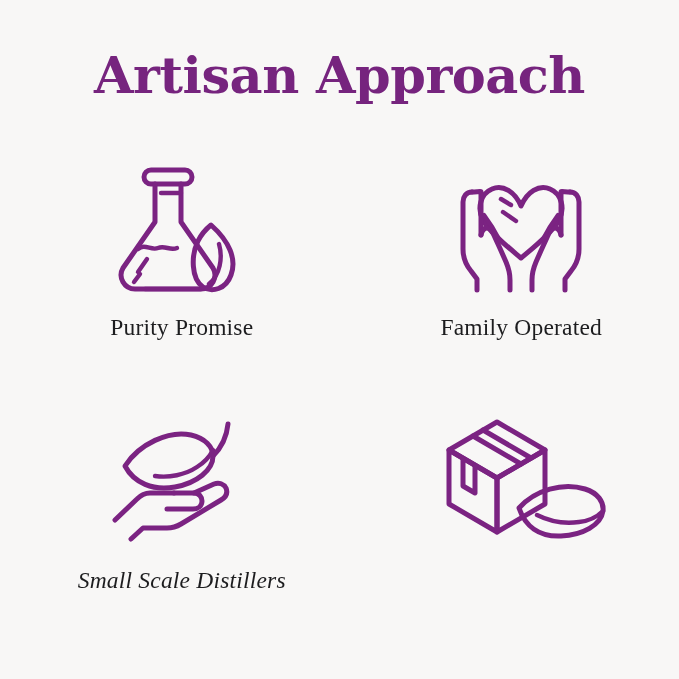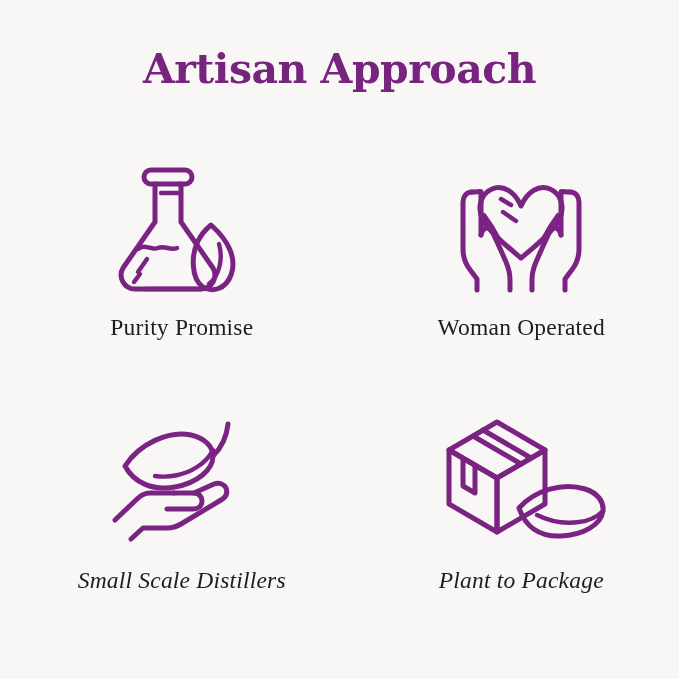--- a/index.html
+++ b/index.html
@@ -21,21 +21,21 @@
     box-sizing: border-box;
   }
   .title {
     position: absolute;
     top: 47px;
     left: 0;
     width: 679px;
     text-align: center;
     font-family: "DejaVu Serif", "Liberation Serif", serif;
     font-weight: 700;
-    font-size: 41px;
+    font-size: 51px;
     letter-spacing: -0.5px;
     color: #76247e;
     line-height: 1.12;
     white-space: nowrap;
   }
   .grid {
     position: absolute;
     top: 152px;
     left: 0;
     width: 679px;
@@ -150,21 +150,21 @@
           <path class="stroke-thin" d="M48 55 c6 8 12 18 16 26"></path>
 
           <path class="stroke" d="M134 32 c6 0 9 5 9 10 v47 c0 10 -3 16 -8 22 l-6 8 v11"></path>
 
           <path class="stroke" d="M125 32 c0 -1 4 0 9 0 M125 32 v43"></path>
           <path class="stroke" d="M125 75 c-2 -9 -9 -9 -12 -2 c-4 9 -10 22 -13 29 c-3 7 -4 12 -4 18 v10"></path>
           <path class="stroke-thin" d="M122 55 c-6 8 -12 18 -16 26"></path>
         </svg>
       </div>
       <div class="label">
-        <span class="l2">Woman Operated</span>
+        <span class="l2">Family Operated</span>
       </div>
     </div>
 
     <div class="cell cell-bottom">
       <div class="icon-wrap">
         <svg width="150" height="120" viewBox="0 0 150 120" aria-hidden="true">
 
           <path class="stroke" d="M18 48 c14 -22 44 -36 66 -31 c14 3 22 12 22 21 c0 14 -16 27 -38 31 c-22 4 -41 -4 -50 -21 z"></path>
 
           <path class="stroke" d="M106 38 c10 -10 14 -22 15 -32"></path>
@@ -193,19 +193,16 @@
           <path class="stroke" d="M34 18 l48 28"></path>
           <path class="stroke" d="M44 12 l48 28"></path>
 
           <path class="stroke" d="M24 41 v27 l12 7 v-27"></path>
 
           <path class="stroke" d="M80 90 c16 -18 44 -26 66 -19 c13 4 19 13 18 22 c-2 14 -20 24 -42 25 c-22 1 -36 -10 -42 -28 z"></path>
 
           <path class="stroke-thin" d="M98 97 c12 6 28 9 42 7 c10 -1 18 -5 24 -11"></path>
         </svg>
       </div>
-      <div class="label">
-        <span>Plant to Package</span>
-      </div>
     </div>
 
   </div>
 </div>
 
 </body></html>

